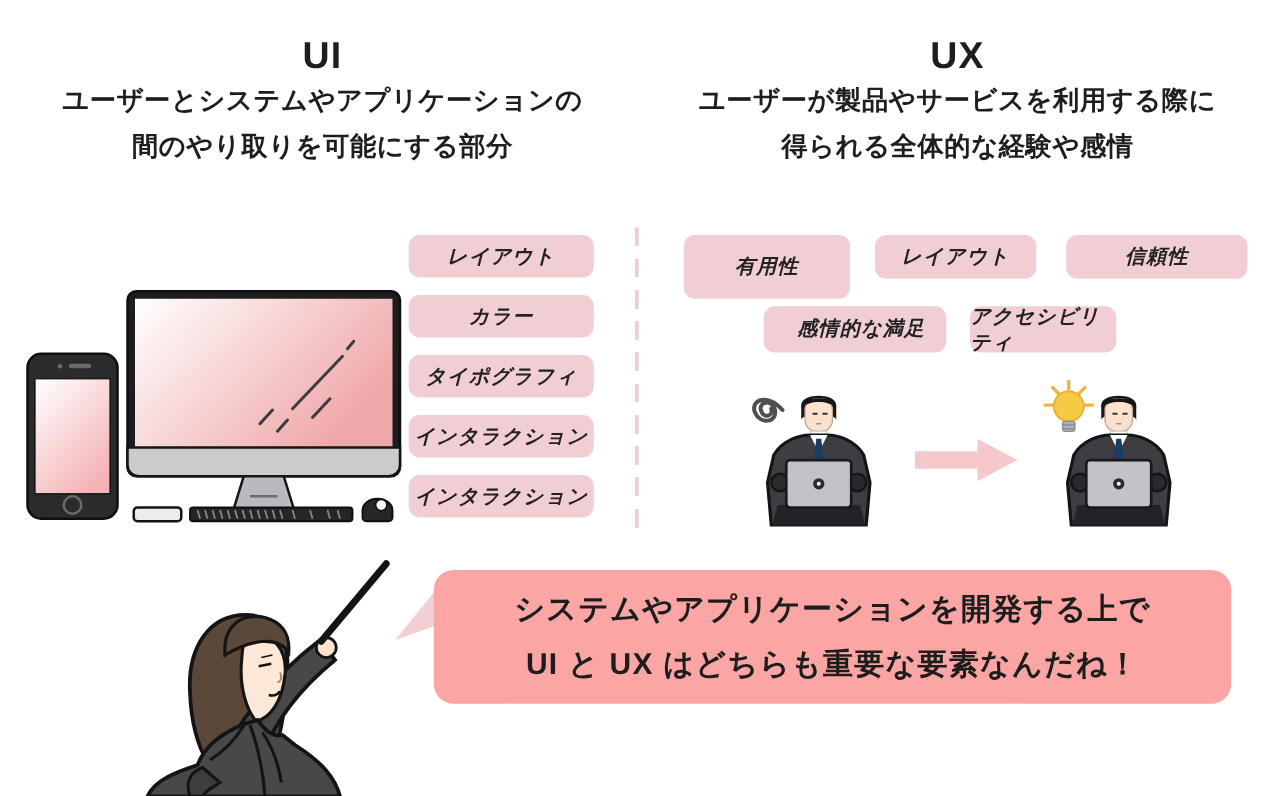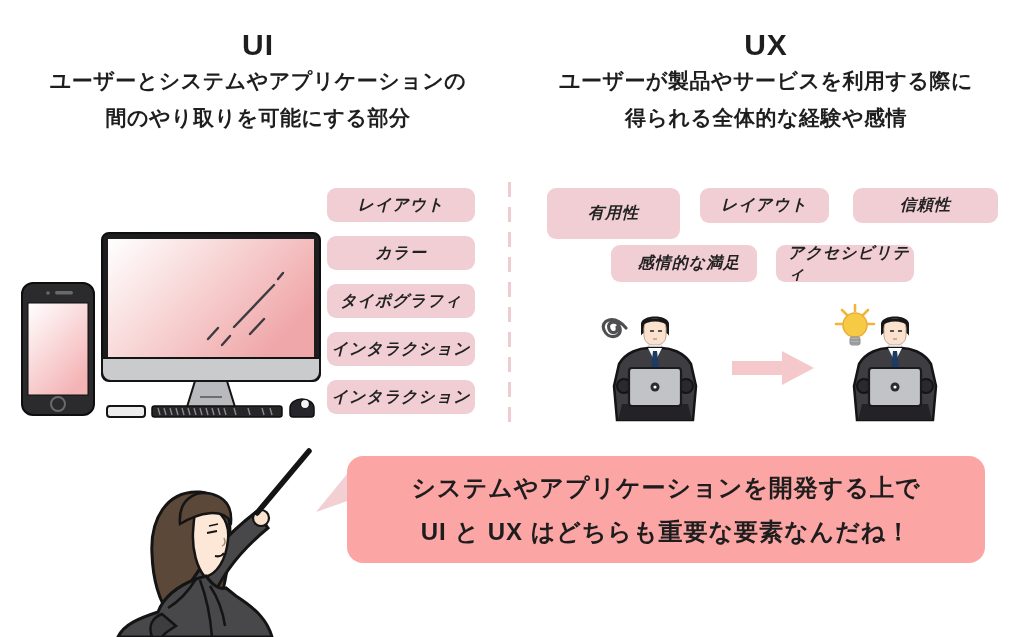--- a/index.html
+++ b/index.html
@@ -54,21 +54,21 @@
   <div class="badge ui-badge" style="top:188px;">レイアウト</div>
   <div class="badge ui-badge" style="top:236px;">カラー</div>
   <div class="badge ui-badge" style="top:284px;">タイポグラフィ</div>
   <div class="badge ui-badge" style="top:332px;">インタラクション</div>
   <div class="badge ui-badge" style="top:380px;">インタラクション</div>
 
   <div class="badge" style="left:547px; top:188px; width:133px; height:51px;">有用性</div>
   <div class="badge" style="left:700px; top:188px; width:129px; height:35px;">レイアウト</div>
   <div class="badge" style="left:853px; top:188px; width:145px; height:35px;">信頼性</div>
   <div class="badge" style="left:611px; top:245px; width:146px; height:37px;padding-left:10px;">感情的な満足</div>
-  <div class="badge" style="left:776px; top:245px; width:138px; height:37px;padding-left:12px;">アクセシビリティ</div>
+  <div class="badge" style="left:776px; top:245px; width:117px; height:37px;">アクセシビリティ</div>
 
   <svg class="abs" style="left:12px; top:227px;" width="310" height="192" viewBox="0 0 310 192">
     <defs>
       <linearGradient id="scr" x1="0" y1="0" x2="1" y2="0.55">
         <stop offset="0" stop-color="#ffffff"></stop>
         <stop offset="0.45" stop-color="#f8d8d8"></stop>
         <stop offset="1" stop-color="#f0a7a9"></stop>
       </linearGradient>
       <linearGradient id="scrPhone" x1="0" y1="0" x2="0.7" y2="1">
         <stop offset="0" stop-color="#ffffff"></stop>

